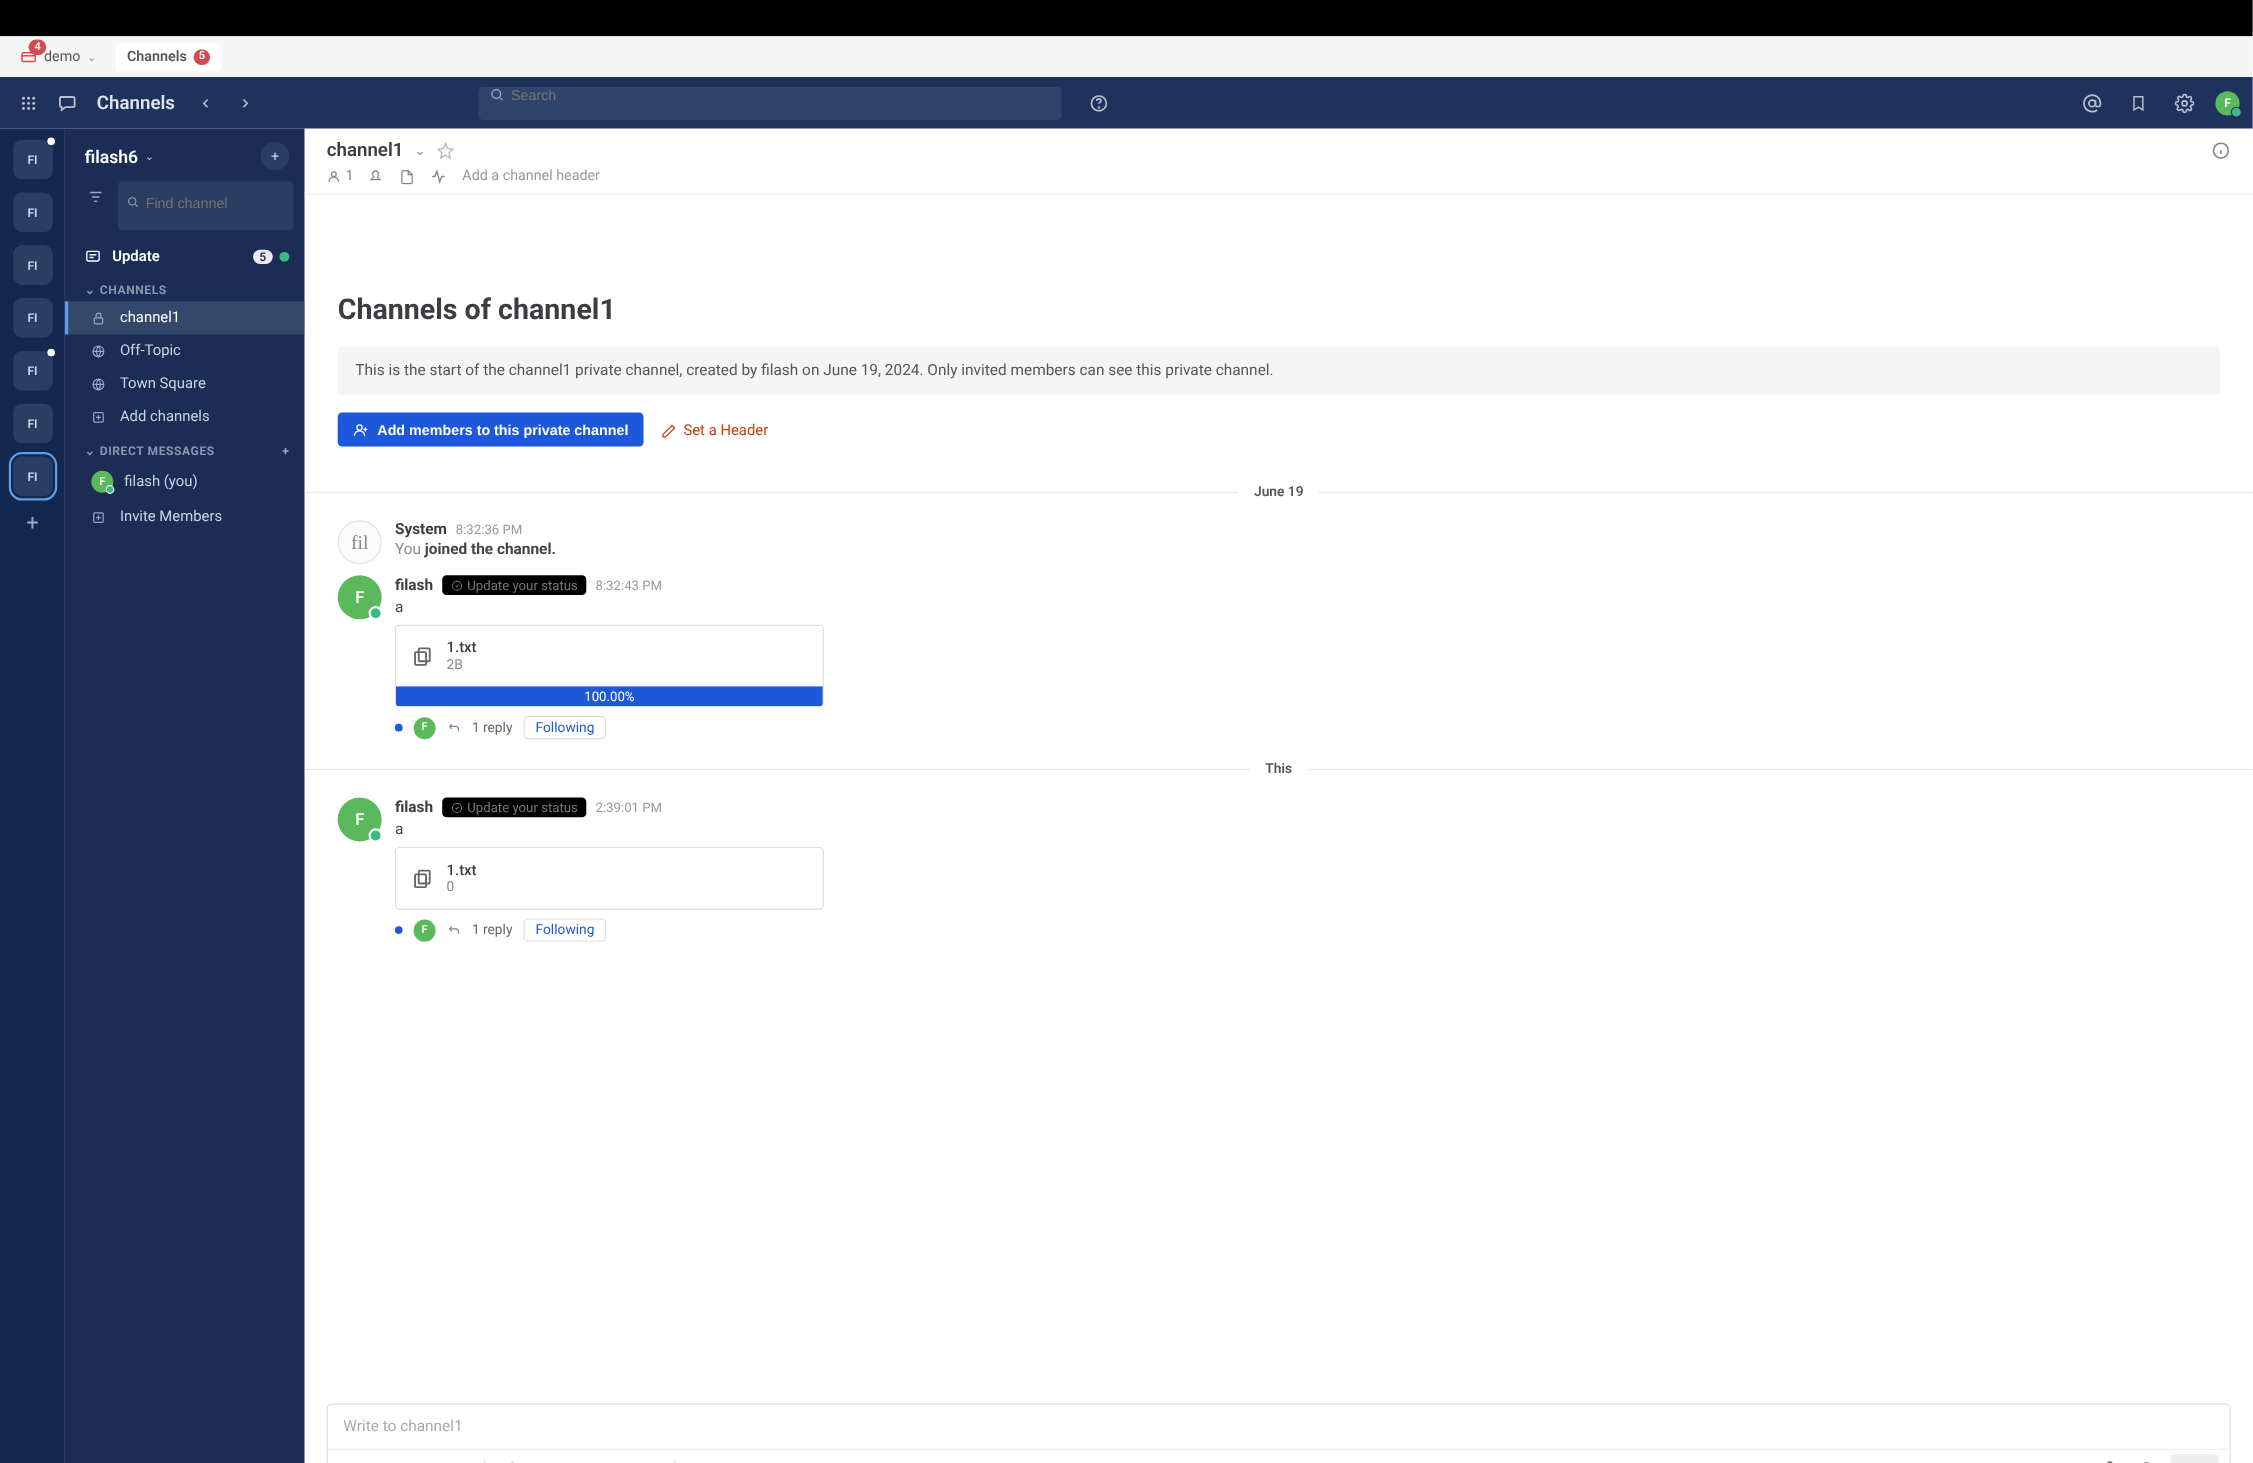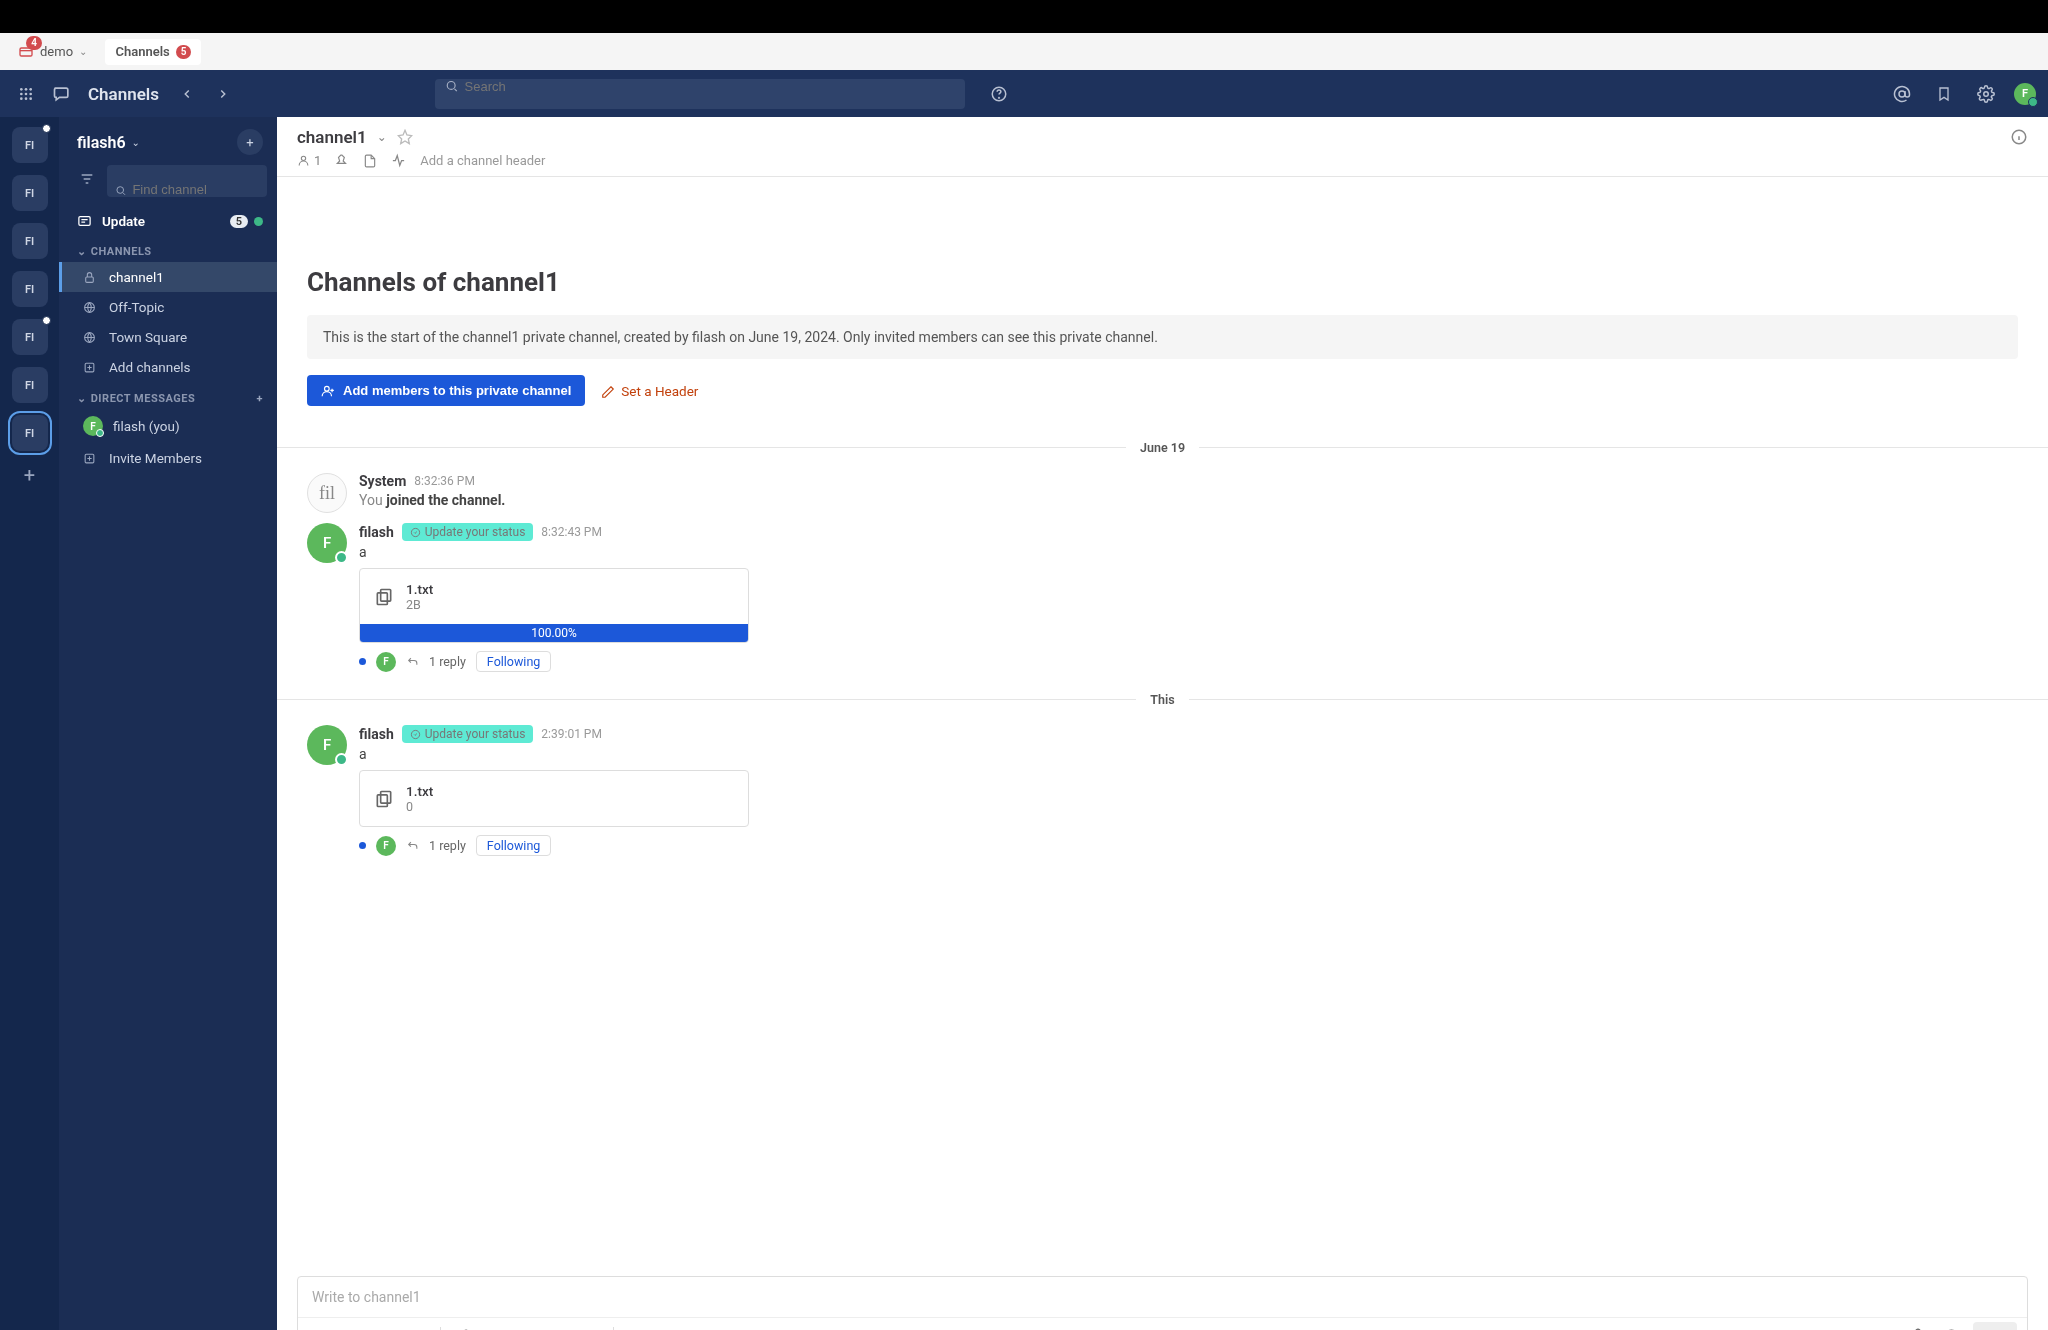--- a/index.html
+++ b/index.html
@@ -22,21 +22,21 @@
   .ws-btn { width:36px; height:36px; border-radius:8px; background:#2a3d63; color:#cfd6e4; display:flex; align-items:center; justify-content:center; font-size:11px; font-weight:600; position:relative; cursor:pointer;}
   .ws-btn.active { outline:2px solid #5c9ee8; outline-offset:2px; border-radius:8px;}
   .ws-btn .ind { position:absolute; top:-3px; right:-3px; width:9px; height:9px; background:#fff; border-radius:50%; border:1px solid #14274c;}
   .add-ws { color:#9aa6bf; font-size:20px; cursor:pointer;}
   .sidebar { width:218px; background:#1b2d54; color:#cbd3e3; display:flex; flex-direction:column;}
   .sb-head { display:flex; align-items:center; justify-content:space-between; padding:12px 14px 10px 18px;}
   .sb-title { font-size:16px; font-weight:600; color:#fff;}
   .plus-btn { width:26px; height:26px; background:#2a3d63; border-radius:50%; display:flex; align-items:center; justify-content:center; color:#cbd3e3; cursor:pointer;}
   .sb-search-row { display:flex; gap:6px; padding:0 10px 10px 14px;}
   .filter-ic { width:28px; height:28px; display:flex; align-items:center; justify-content:center; color:#9aa6bf; cursor:pointer;}
-  .find-input { flex:1; background:#2a3d63; border-radius:4px; height:32px; display:flex; align-items:flex-end; padding:0 8px; color:#9aa6bf;}
+  .find-input { flex:1; background:#2a3d63; border-radius:4px; height:44px; display:flex; align-items:flex-start; padding:12px 8px; color:#9aa6bf;}
   .find-input input { background:transparent; border:none; outline:none; color:#cbd3e3; font-size:13px; margin-left:6px; width:100%;}
   .sb-row { display:flex; align-items:center; padding:6px 14px 6px 18px; gap:10px; cursor:pointer; font-size:13.5px;}
   .sb-row.threads { font-weight:600; color:#fff; justify-content:space-between;}
   .thread-badges { display:flex; align-items:center; gap:6px;}
   .badge-light { background:#e8ecf2; color:#333; font-size:11px; border-radius:8px; padding:0 6px; font-weight:600;}
   .green-dot { width:9px; height:9px; background:#3db887; border-radius:50%;}
   .sb-section { padding:10px 14px 4px 18px; font-size:11px; font-weight:700; letter-spacing:.5px; color:#8b96af; display:flex; align-items:center; gap:4px; justify-content:space-between;}
   .sb-item { display:flex; align-items:center; gap:10px; padding:7px 14px 7px 24px; font-size:13.5px; cursor:pointer; color:#cbd3e3;}
   .sb-item.active { background:#344869; color:#fff; border-left:3px solid #5c9ee8; padding-left:21px;}
   .sb-item .ic { width:16px; text-align:center; color:#9aa6bf;}
@@ -56,21 +56,21 @@
   .date-sep { display:flex; align-items:center; margin:14px 0; }
   .date-sep .line { flex:1; height:1px; background:#e5e5e5;}
   .date-sep .lbl { padding:0 14px; font-size:12.5px; font-weight:600; color:#555;}
   .msg { padding:4px 30px 6px 30px; display:flex; gap:12px;}
   .msg .av { width:40px; height:40px; border-radius:50%; display:flex; align-items:center; justify-content:center; font-size:18px; font-weight:400; color:#888; border:1px solid #e0e0e0; background:#fafafa; font-family:Georgia, serif;}
   .msg-body { flex:1;}
   .msg-head { display:flex; align-items:center; gap:8px;}
   .msg-name { font-weight:700; font-size:14px;}
   .msg-time { font-size:12px; color:#999;}
   .msg-text { margin-top:3px; font-size:14px; color:#444;}
-  .status-chip { background:#5eead4; border-radius:4px; padding:2px 8px; font-size:12px; color:#777; display:flex; align-items:center; gap:4px; cursor:pointer;}
+  .status-chip { background:#000000; border-radius:4px; padding:2px 8px; font-size:12px; color:#777; display:flex; align-items:center; gap:4px; cursor:pointer;}
   .av-green { width:40px; height:40px; border-radius:50%; background:#5cb85c; display:flex; align-items:center; justify-content:center; color:#fff; font-weight:600; font-size:15px; position:relative;}
   .av-green .dot { position:absolute; bottom:-1px; right:-1px; width:13px; height:13px; background:#3db887; border-radius:50%; border:2px solid #fff;}
   .av-green.sm { width:20px; height:20px; font-size:10px;}
   .av-green.sm .dot { width:8px; height:8px; border-width:1px;}
   .file-card { border:1px solid #ddd; border-radius:4px; margin-top:8px; width:390px; overflow:hidden;}
   .file-row { display:flex; gap:12px; padding:12px 14px; align-items:center;}
   .file-ic { width:20px; height:20px; color:#666;}
   .file-name { font-size:13.5px; font-weight:500;}
   .file-size { font-size:12.5px; color:#888;}
   .progress { background:#1c58d9; color:#fff; font-size:12px; text-align:center; padding:2px 0;}

